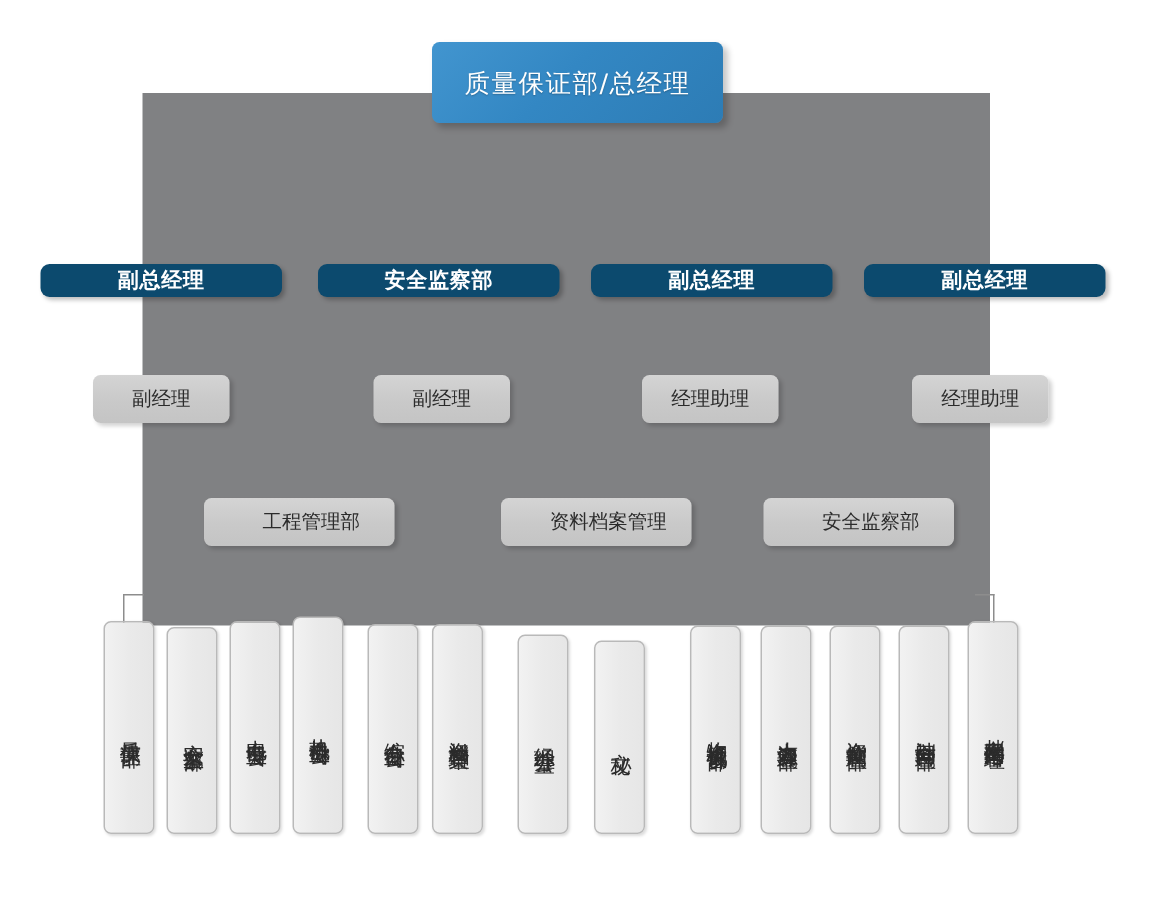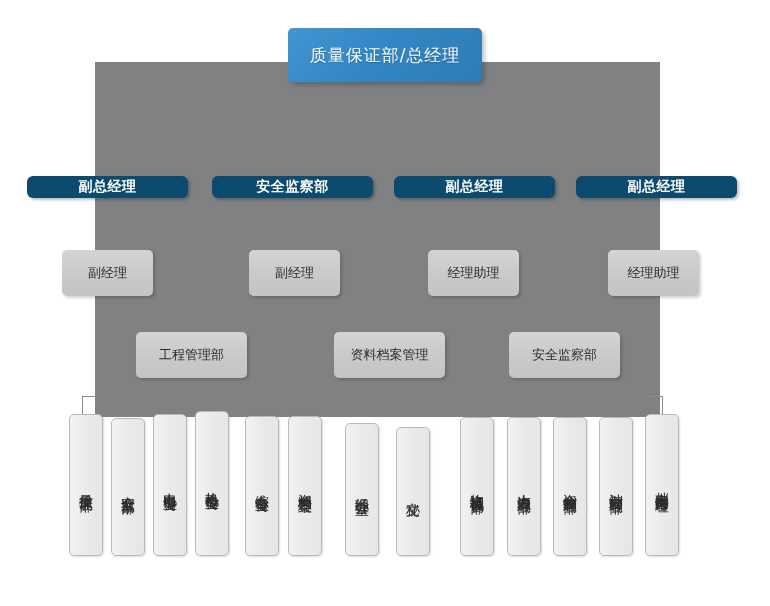--- a/index.html
+++ b/index.html
@@ -57,30 +57,30 @@
     display:flex;align-items:center;justify-content:center;
     color:#ffffff;
     font-size:14px;
     font-weight:bold;
     letter-spacing:0.5px;
   }
 
   
   .node-gray{
     position:absolute;
-    height:46px;
+    height:32px;
     border-radius:5px;
     background:linear-gradient(180deg,#d4d4d4 0%,#c9c9c9 55%,#c4c4c4 100%);
     box-shadow:2px 2px 3px rgba(0,0,0,0.18);
     display:flex;align-items:center;justify-content:center;
     color:#2b2b2b;
     font-size:13px;
   }
   .node-asst{top:250px;width:91px;}
-  .node-dept{top:332px;width:111px;}
+  .node-dept{top:332px;width:111px;padding-left:16px;}
 
   
   .node-unit{
     position:absolute;
     width:34px;
     border:1px solid #b9b9b9;
     border-radius:5px;
     background:linear-gradient(90deg,#f2f2f2 0%,#eaeaea 50%,#e6e6e6 100%);
     box-shadow:1px 1px 2px rgba(0,0,0,0.14);
     display:flex;align-items:center;justify-content:center;

